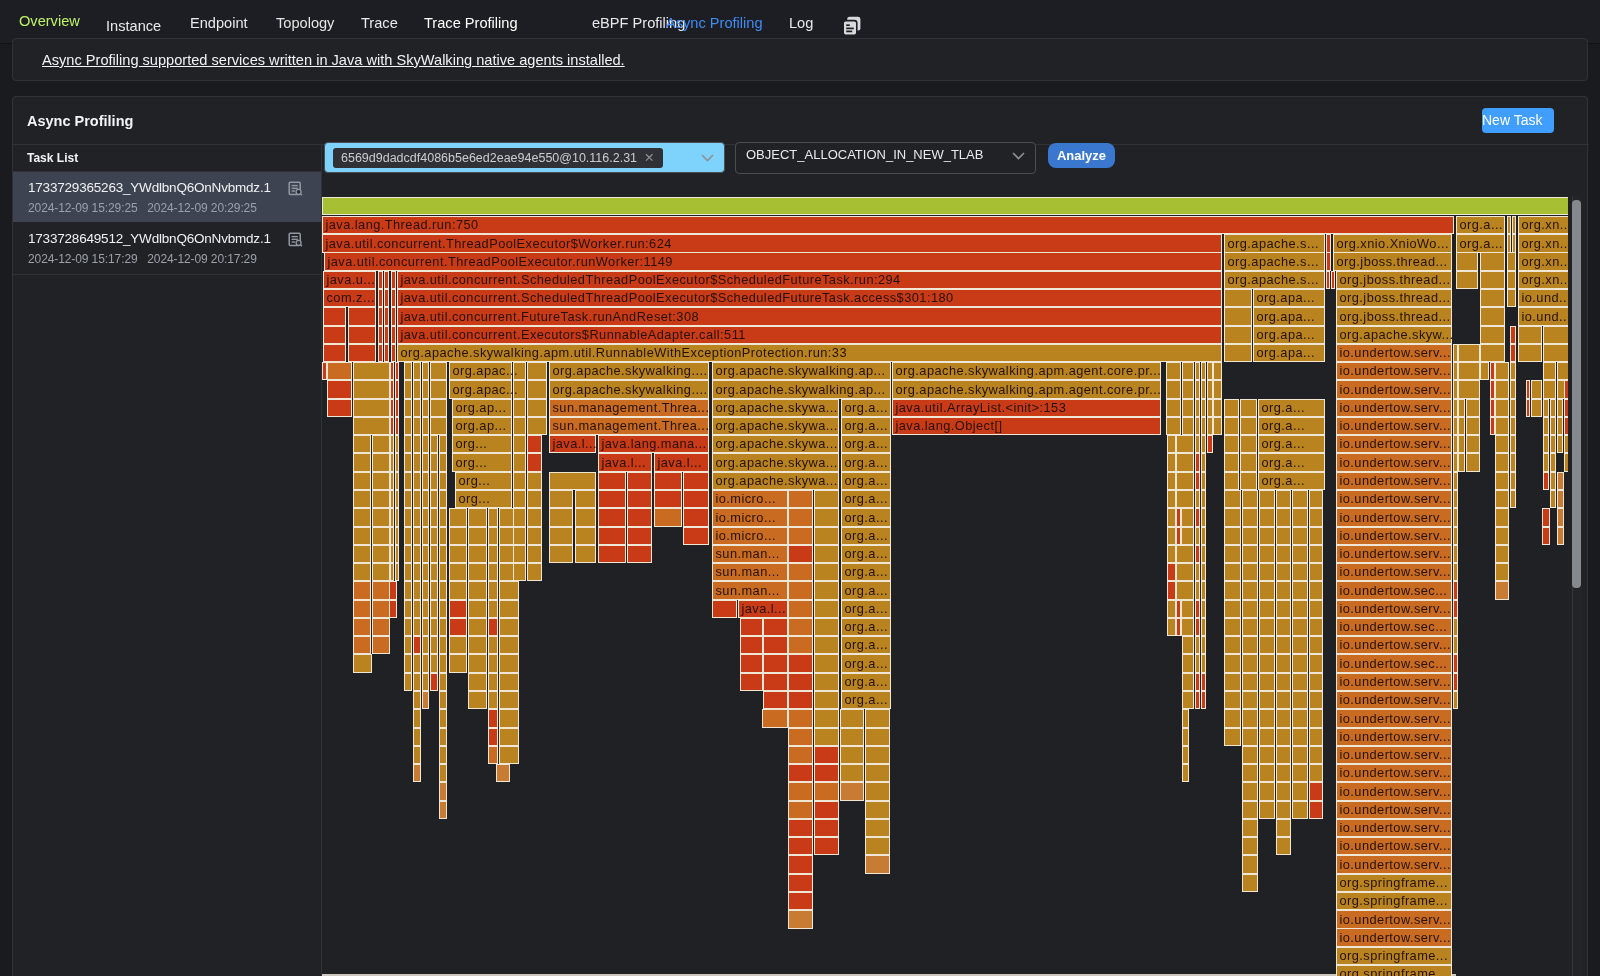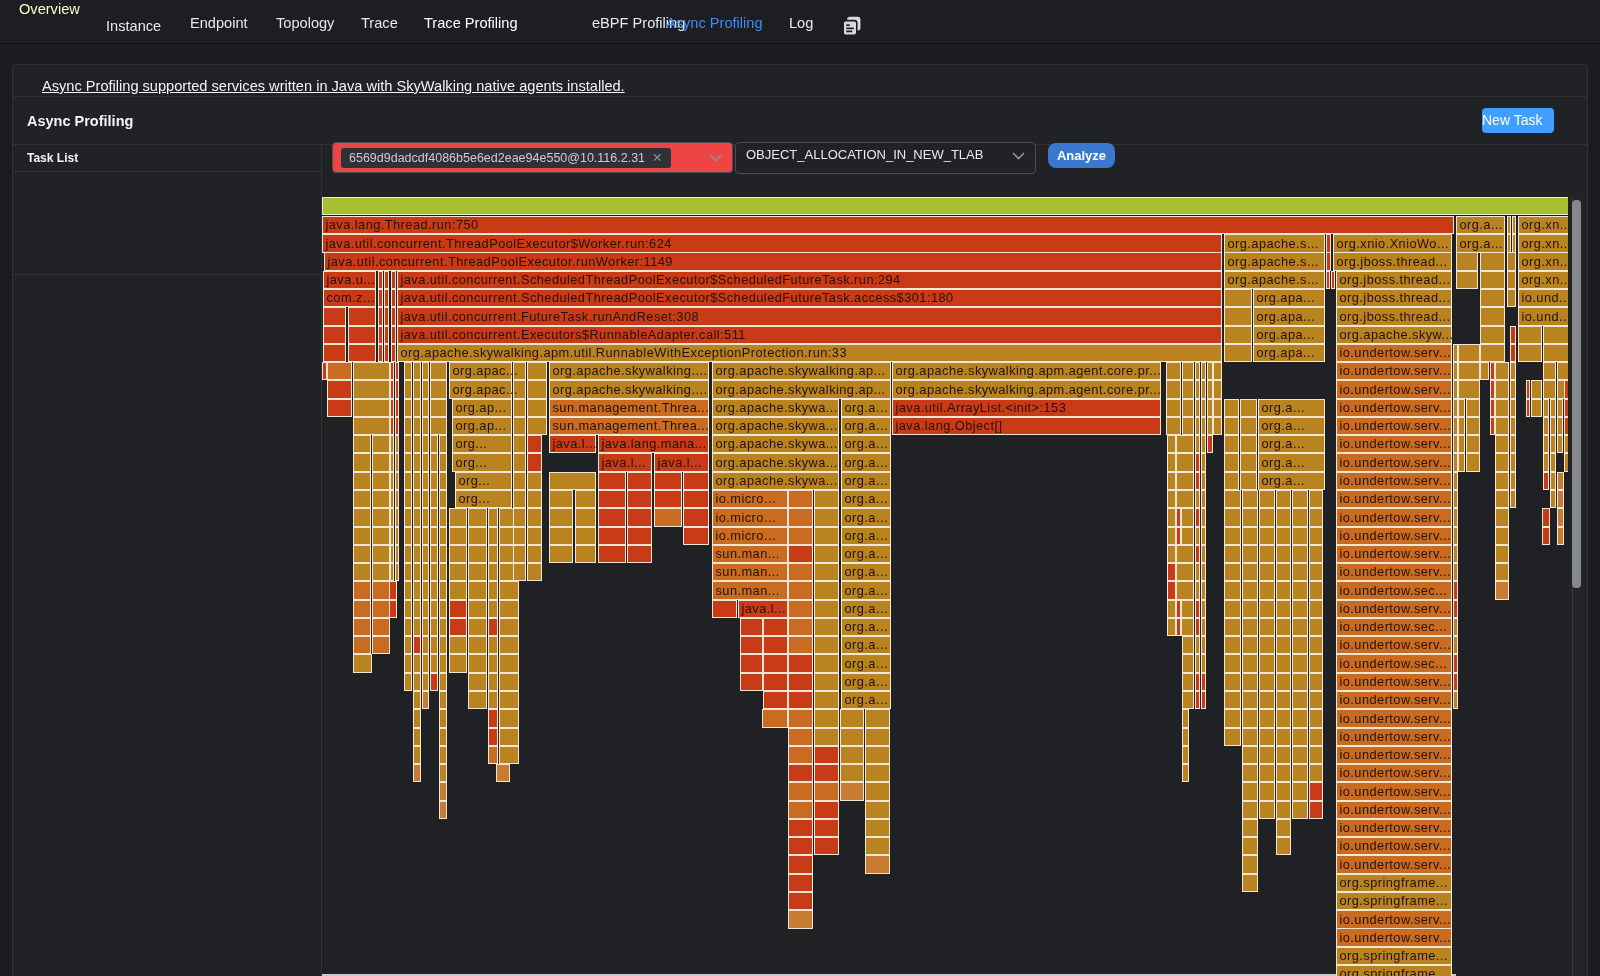--- a/index.html
+++ b/index.html
@@ -1,47 +1,71 @@
 <!DOCTYPE html>
 <html><head><meta charset="utf-8"><style>
 *{margin:0;padding:0;box-sizing:border-box}
 body{width:1600px;height:976px;background:#1a1b1f;font-family:"Liberation Sans",sans-serif;position:relative;overflow:hidden}
 .panel{position:absolute;background:#212226;border:1px solid #313237;border-radius:4px}
 </style></head><body>
 <div style="position:absolute;left:0;top:0;width:1600px;height:44px;background:#1d1e23;border-bottom:1px solid #101114;font-size:14.6px;">
-    <span style="position:absolute;left:19px;top:1px;color:#fef9c3;">Overview</span>
+    <span style="position:absolute;left:19px;top:13px;color:#bef264;">Overview</span>
     <span style="position:absolute;left:106px;top:18px;color:#e7e9ec;text-align:right;">Instance</span>
     <span style="position:absolute;left:190px;top:15px;color:#e7e9ec;">Endpoint</span>
     <span style="position:absolute;left:276px;top:15px;color:#e5e5e5;">Topology</span>
     <span style="position:absolute;left:361px;top:15px;color:#e7e9ec;">Trace</span>
     <span style="position:absolute;left:424px;top:15px;color:#ffffff;">Trace Profiling</span>
     <span style="position:absolute;left:546px;top:15px;color:#e7e9ec;margin-left:46px;">eBPF Profiling</span>
     <span style="position:absolute;left:666px;top:15px;color:#418bf4;">Async Profiling</span>
     <span style="position:absolute;left:789px;top:15px;color:#e7e9ec;">Log</span>
 <svg style="position:absolute;left:842px;top:16px" width="20" height="21" viewBox="0 0 20 21">
       <rect x="5.2" y="0.8" width="13.2" height="13.8" rx="2.4" fill="#d7d9dc"></rect>
       <rect x="1.2" y="4.6" width="13.6" height="14.6" rx="2.4" fill="#d7d9dc" stroke="#1d1e23" stroke-width="1.6"></rect>
       <line x1="4.2" y1="9.2" x2="7.8" y2="9.2" stroke="#1d1e23" stroke-width="1.7"></line>
       <line x1="4.2" y1="12.4" x2="11.8" y2="12.4" stroke="#1d1e23" stroke-width="1.7"></line>
       <line x1="4.2" y1="15.4" x2="10.2" y2="15.4" stroke="#1d1e23" stroke-width="1.7"></line>
     </svg>
 </div>
-<div class="panel" style="left:12px;top:64px;width:1576px;height:53px;text-align:right;">
+<div class="panel" style="left:12px;top:38px;width:1576px;height:43px;text-align:right;">
 <a style="position:absolute;left:29px;top:13px;color:#f2f3f5;font-size:14.6px;text-decoration:underline;">Async Profiling supported services written in Java with SkyWalking native agents installed.</a>
 </div>
 <div class="panel" style="left:12px;top:96px;width:1576px;height:880px;border-radius:4px 4px 0 0;border-bottom:none;">
   <div style="position:absolute;left:14px;top:16px;color:#f2f3f5;font-size:14.5px;font-weight:bold;">Async Profiling</div>
   <div style="position:absolute;left:1469px;top:11px;width:72px;height:25px;background:#409eff;border-radius:4px;color:#fff;font-size:14px;text-align:left;line-height:25px;">New Task</div>
   <div style="position:absolute;left:0;top:47px;width:1576px;height:1px;background:#313237"></div>
   <div style="position:absolute;left:308px;top:47px;width:1px;height:833px;background:#313237"></div>
   <div style="position:absolute;left:14px;top:54px;color:#f2f3f5;font-size:12px;font-weight:bold;">Task List</div>
   <div style="position:absolute;left:0;top:74px;width:308px;height:1px;background:#313237"></div>
+  <div style="position:absolute;left:0;top:75px;width:308px;height:50px;background:#3d4351;">
+    <div style="position:absolute;left:15px;top:8px;color:#f0f1f3;font-size:13.5px;letter-spacing:-0.2px;">1733729365263_YWdlbnQ6OnNvbmdz.1</div>
+    <div style="position:absolute;left:15px;top:29px;color:#9aa0a8;font-size:12px;letter-spacing:-0.1px;">2024-12-09 15:29:25&nbsp;&nbsp;&nbsp;2024-12-09 20:29:25</div>
+    <svg style="position:absolute;left:275px;top:9px" width="15" height="15" viewBox="0 0 15 15">
+        <rect x="1.2" y="1.2" width="11" height="12.2" rx="1" fill="none" stroke="#9298a1" stroke-width="1.5"></rect>
+        <line x1="3.6" y1="4.6" x2="9.8" y2="4.6" stroke="#9298a1" stroke-width="1.4"></line>
+        <line x1="3.6" y1="7.3" x2="9.8" y2="7.3" stroke="#9298a1" stroke-width="1.4"></line>
+        <line x1="3.6" y1="10" x2="7" y2="10" stroke="#9298a1" stroke-width="1.4"></line>
+        <circle cx="10.6" cy="10.8" r="2.5" fill="#282b31" stroke="#9298a1" stroke-width="1.3"></circle>
+        <line x1="12.4" y1="12.7" x2="14" y2="14.2" stroke="#9298a1" stroke-width="1.4"></line>
+      </svg>
+  </div>
+  <div style="position:absolute;left:0;top:125px;width:308px;height:51px;">
+    <div style="position:absolute;left:15px;top:9px;color:#f0f1f3;font-size:13.5px;letter-spacing:-0.2px;">1733728649512_YWdlbnQ6OnNvbmdz.1</div>
+    <div style="position:absolute;left:15px;top:30px;color:#9aa0a8;font-size:12px;letter-spacing:-0.1px;">2024-12-09 15:17:29&nbsp;&nbsp;&nbsp;2024-12-09 20:17:29</div>
+    <svg style="position:absolute;left:275px;top:10px" width="15" height="15" viewBox="0 0 15 15">
+        <rect x="1.2" y="1.2" width="11" height="12.2" rx="1" fill="none" stroke="#9298a1" stroke-width="1.5"></rect>
+        <line x1="3.6" y1="4.6" x2="9.8" y2="4.6" stroke="#9298a1" stroke-width="1.4"></line>
+        <line x1="3.6" y1="7.3" x2="9.8" y2="7.3" stroke="#9298a1" stroke-width="1.4"></line>
+        <line x1="3.6" y1="10" x2="7" y2="10" stroke="#9298a1" stroke-width="1.4"></line>
+        <circle cx="10.6" cy="10.8" r="2.5" fill="#282b31" stroke="#9298a1" stroke-width="1.3"></circle>
+        <line x1="12.4" y1="12.7" x2="14" y2="14.2" stroke="#9298a1" stroke-width="1.4"></line>
+      </svg>
+  </div>
   <div style="position:absolute;left:0;top:177px;width:308px;height:1px;background:#313237"></div>
 </div>
-<div style="position:absolute;left:324px;top:142px;width:401px;height:31px;border:1px solid #4c4d52;border-radius:4px;background:#ef4444;margin-left:8px;">
+<div style="position:absolute;left:324px;top:142px;width:401px;height:31px;border:1px solid #4c4d52;border-radius:4px;background:#7dd3fc;">
   <div style="position:absolute;left:8px;top:5px;height:20px;background:#303136;border-radius:3px;color:#c9cdd3;font-size:12.5px;line-height:20px;padding:0 8px;">6569d9dadcdf4086b5e6ed2eae94e550@10.116.2.31&nbsp;&nbsp;<span style="color:#8d9095">✕</span></div>
   <svg style="position:absolute;right:10px;top:11px" width="13" height="8" viewBox="0 0 13 8">
       <path d="M1 1 L6.5 6.5 L12 1" stroke="#8d9095" stroke-width="1.6" fill="none"></path>
     </svg>
 </div>
 <div style="position:absolute;left:735px;top:142px;width:301px;height:32px;border:1px solid #4c4d52;border-radius:4px;background:#212226;">
   <div style="position:absolute;left:10px;top:4px;color:#e7e9ec;font-size:13px;">OBJECT_ALLOCATION_IN_NEW_TLAB</div>
   <svg style="position:absolute;right:10px;top:9px" width="13" height="8" viewBox="0 0 13 8">
       <path d="M1 1 L6.5 6.5 L12 1" stroke="#8d9095" stroke-width="1.6" fill="none"></path>
     </svg>

